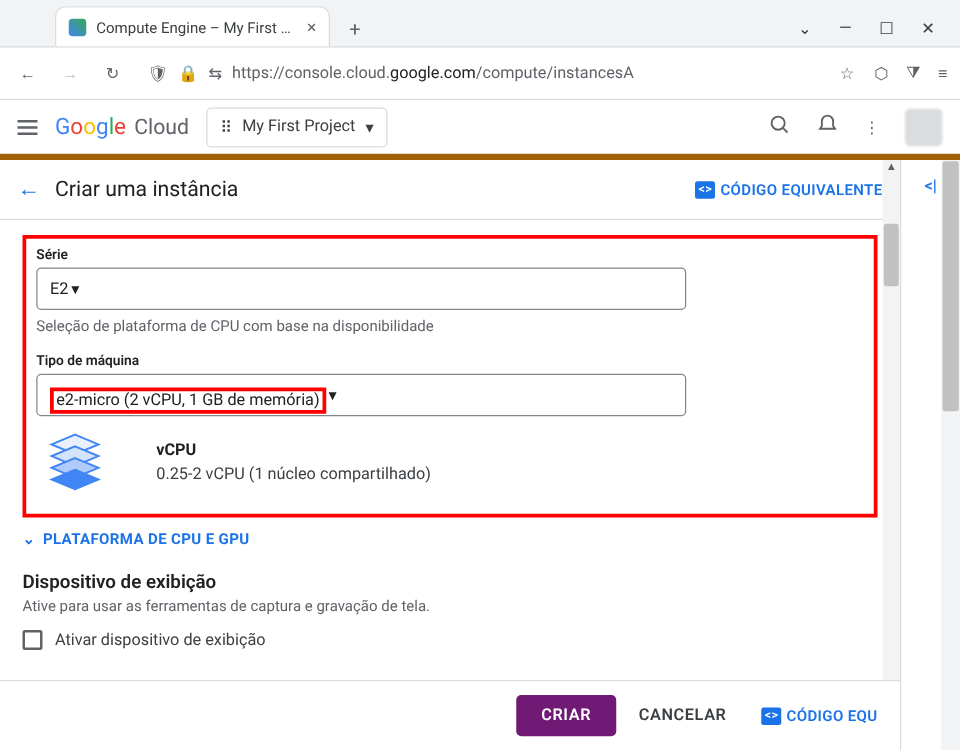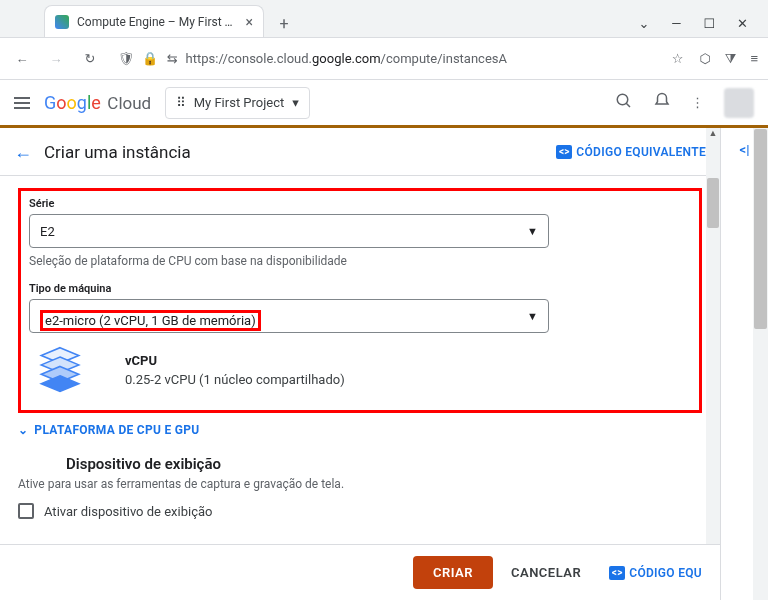--- a/index.html
+++ b/index.html
@@ -16,21 +16,21 @@
 
     .addr-bar { height: 42px; display: flex; align-items: center; padding: 0 10px; gap: 10px; border-bottom: 1px solid #dadce0; }
     .nav-btn { width: 24px; height: 24px; display: flex; align-items: center; justify-content: center; color: #5f6368; }
     .nav-btn.disabled { color: #bdc1c6; }
     .url-box { flex: 1; display: flex; align-items: center; gap: 8px; padding: 0 6px; color: #5f6368; font-size: 13px; }
     .url-text { flex: 1; white-space: nowrap; overflow: hidden; }
     .url-text .host { color: #202124; }
     .addr-icons { display: flex; gap: 14px; color:#5f6368; }
 
     
-    .cloud-header { height: 48px; display: flex; align-items: center; padding: 0 14px; border-bottom: 3px solid #a16207; gap: 14px; justify-content: center; }
+    .cloud-header { height: 48px; display: flex; align-items: center; padding: 0 14px; border-bottom: 5px solid #a16207; gap: 14px; justify-content: center; }
     .menu-icon { display:flex; flex-direction:column; gap:3px; }
     .menu-icon span { width:16px; height:2px; background:#5f6368; }
     .logo { font-size: 18px; font-weight: 400; }
     .logo .g1{color:#4285f4}.logo .g2{color:#ea4335}.logo .g3{color:#fbbc04}.logo .g4{color:#4285f4}.logo .g5{color:#34a853}.logo .g6{color:#ea4335}
     .logo-cloud{color:#5f6368; font-size:17px; margin-left:2px;}
     .project-picker { height: 32px; border: 1px solid #dadce0; border-radius: 4px; display: flex; align-items: center; padding: 0 10px; gap: 8px; font-size: 13px; color: #3c4043; }
     .hdr-right { margin-left: auto; display: flex; align-items: center; gap: 20px; color:#5f6368; }
     .avatar { width: 30px; height: 30px; background: #dadce0; border-radius: 4px; filter: blur(1px); }
 
     
@@ -44,38 +44,38 @@
 
     .collapse-side { width: 48px; border-left: 1px solid #dadce0; display:flex; justify-content:center; padding-top: 14px; color:#1a73e8; font-weight:600;}
 
     
     .scroll-body { flex:1; overflow:hidden; padding: 12px 18px; position:relative; }
     .red-box { border: 3px solid #ff0000; padding: 6px 8px 14px; margin-bottom: 10px; position:relative; }
     .red-inner { border: 3px solid #ff0000; display:inline-block; padding:0 2px; margin-top:8px; }
 
     .field-label { font-size: 11px; font-weight: 600; color: #202124; margin-bottom: 4px; }
     .field-hint { font-size: 12px; color: #5f6368; margin-top: 6px; }
-    .dropdown { height: 34px; border: 1px solid #80868b; border-radius: 4px; display: flex; align-items: center; padding: 0 10px; justify-content: space-between; background:#fff; font-size: 13px; color:#202124; width: 100%; max-width: 520px;}
+    .dropdown { height: 34px; border: 1px solid #80868b; border-radius: 4px; display: flex; align-items: center; padding: 0 10px; justify-content: flex-start; background:#fff; font-size: 13px; color:#202124; width: 100%; max-width: 520px;}
     .dropdown .caret { font-size: 11px; color:#202124; }
 
     .machine-row { display:flex; align-items:center; gap: 40px; margin-top: 10px; padding-left: 6px;}
     .stack-icon svg { width: 50px; height: 50px; }
     .mcol .h { font-weight: 700; font-size: 13px; color:#202124; }
     .mcol .v { font-size: 13px; color:#3c4043; margin-top:4px;}
 
     .expand-link { color: #1a73e8; font-size: 12px; font-weight: 700; display:flex; align-items:center; gap:6px; margin: 8px 0 18px; letter-spacing: .3px;}
 
-    .section-title { font-size: 15px; font-weight: 600; margin-bottom: 4px; margin-left: 48px; }
+    .section-title { font-size: 15px; font-weight: 600; margin-bottom: 4px; }
     .section-desc { font-size: 12px; color:#5f6368; margin-bottom: 12px; }
     .checkbox-row { display:flex; align-items:center; gap: 10px; font-size: 13px; color:#3c4043; }
     .checkbox { width: 16px; height: 16px; border: 2px solid #5f6368; border-radius: 2px; }
 
     
     .footer { height: 56px; border-top: 1px solid #dadce0; display:flex; align-items:center; padding: 0 18px; gap: 18px; }
-    .btn-primary { background:#c2410c; color:#fff; border:none; padding: 9px 20px; border-radius:4px; font-size:13px; font-weight:600; letter-spacing:.5px;}
+    .btn-primary { background:#701a75; color:#fff; border:none; padding: 9px 20px; border-radius:4px; font-size:13px; font-weight:600; letter-spacing:.5px;}
     .btn-text { background:none; border:none; color:#3c4043; font-size:13px; font-weight:600; letter-spacing:.5px; }
     .footer .code-equiv { margin-left: 10px; }
     .footer-spacer{flex:1}
 
     .vscroll { position:absolute; right:0; top:0; bottom:56px; width:14px; background:#f1f3f4; }
     .vscroll-thumb{ background:#c1c1c1; width:12px; margin-left:1px; height:50px; margin-top:40px; border-radius:2px;}
     .vscroll .ar{font-size:9px; text-align:center; color:#606060;}
     
     .outer-scroll { position:absolute; right:0; top:128px; bottom:0; width:15px; background:#f1f3f4;}
     .outer-scroll .thumb{background:#c1c1c1; margin:1px; height:200px; border-radius:2px;}

